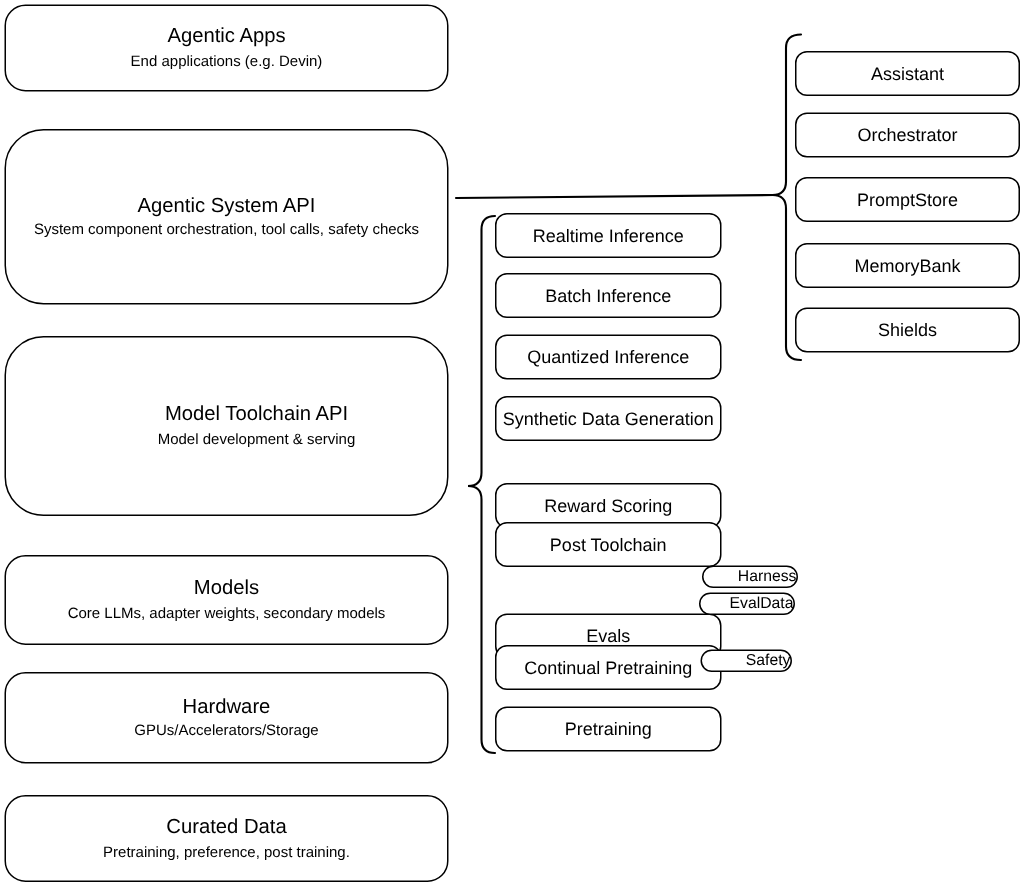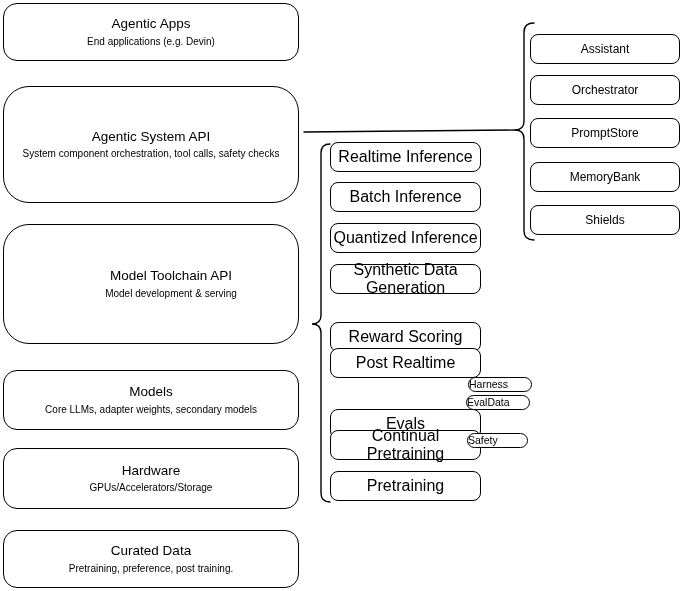--- a/index.html
+++ b/index.html
@@ -29,38 +29,38 @@
   .lbox { left: 3px; width: 296px; border-radius: 14px; }
   .lbox .title { font-size: 13.5px; line-height: 1.15; }
   .lbox .subtitle { font-size: 10px; line-height: 1.2; margin-top: 4px; }
   .l1 { top: 3px;   height: 58px;  }
   .l2 { top: 86px;  height: 117px; border-radius: 26px; }
   .l3 { top: 224px; height: 120px; border-radius: 26px; padding-left: 40px; }
   .l4 { top: 370px; height: 60px;  }
   .l5 { top: 448px; height: 61px;  }
   .l6 { top: 530px; height: 58px;  }
   
-  .mbox { left: 330px; width: 151px; height: 30px; border-radius: 8px; font-size: 16px; }
+  .mbox { left: 330px; width: 151px; height: 30px; border-radius: 8px; font-size: 12px; }
   .m1 { top: 142px; } .m2 { top: 182px; } .m3 { top: 223px; }
   .m4 { top: 264px; } .m5 { top: 322px; } .m6 { top: 348px; }
   .m7 { top: 409px; } .m8 { top: 430px; } .m9 { top: 471px; }
   
   .rbox { left: 530px; width: 150px; height: 30px; border-radius: 8px; font-size: 12px; }
   .r1 { top: 34px; } .r2 { top: 75px; } .r3 { top: 118px; }
   .r4 { top: 162px; } .r5 { top: 205px; }
   
   .oval {
     position: absolute;
     box-sizing: border-box;
     background: #ffffff;
     border: 1.3px solid #000000;
     border-radius: 999px;
     display: flex;
     align-items: center;
-    justify-content: flex-start;
+    justify-content: flex-end;
     font-size: 10.5px;
     line-height: 1;
     z-index: 6;
   }
   .o1 { left: 468px; top: 377px; width: 64px; height: 15px; }
   .o2 { left: 466px; top: 395px; width: 64px; height: 15px; }
   .o3 { left: 467px; top: 433px; width: 61px; height: 15px; }
   
   svg.overlay {
     position: absolute;
@@ -121,21 +121,21 @@
   <div class="box mbox m3">
     <span>Quantized Inference</span>
   </div>
   <div class="box mbox m4">
     <span>Synthetic Data Generation</span>
   </div>
   <div class="box mbox m5">
     <span>Reward Scoring</span>
   </div>
   <div class="box mbox m6">
-    <span>Post Realtime</span>
+    <span>Post Toolchain</span>
   </div>
   <div class="box mbox m7">
     <span>Evals</span>
   </div>
   <div class="box mbox m8">
     <span>Continual Pretraining</span>
   </div>
   <div class="box mbox m9">
     <span>Pretraining</span>
   </div>

